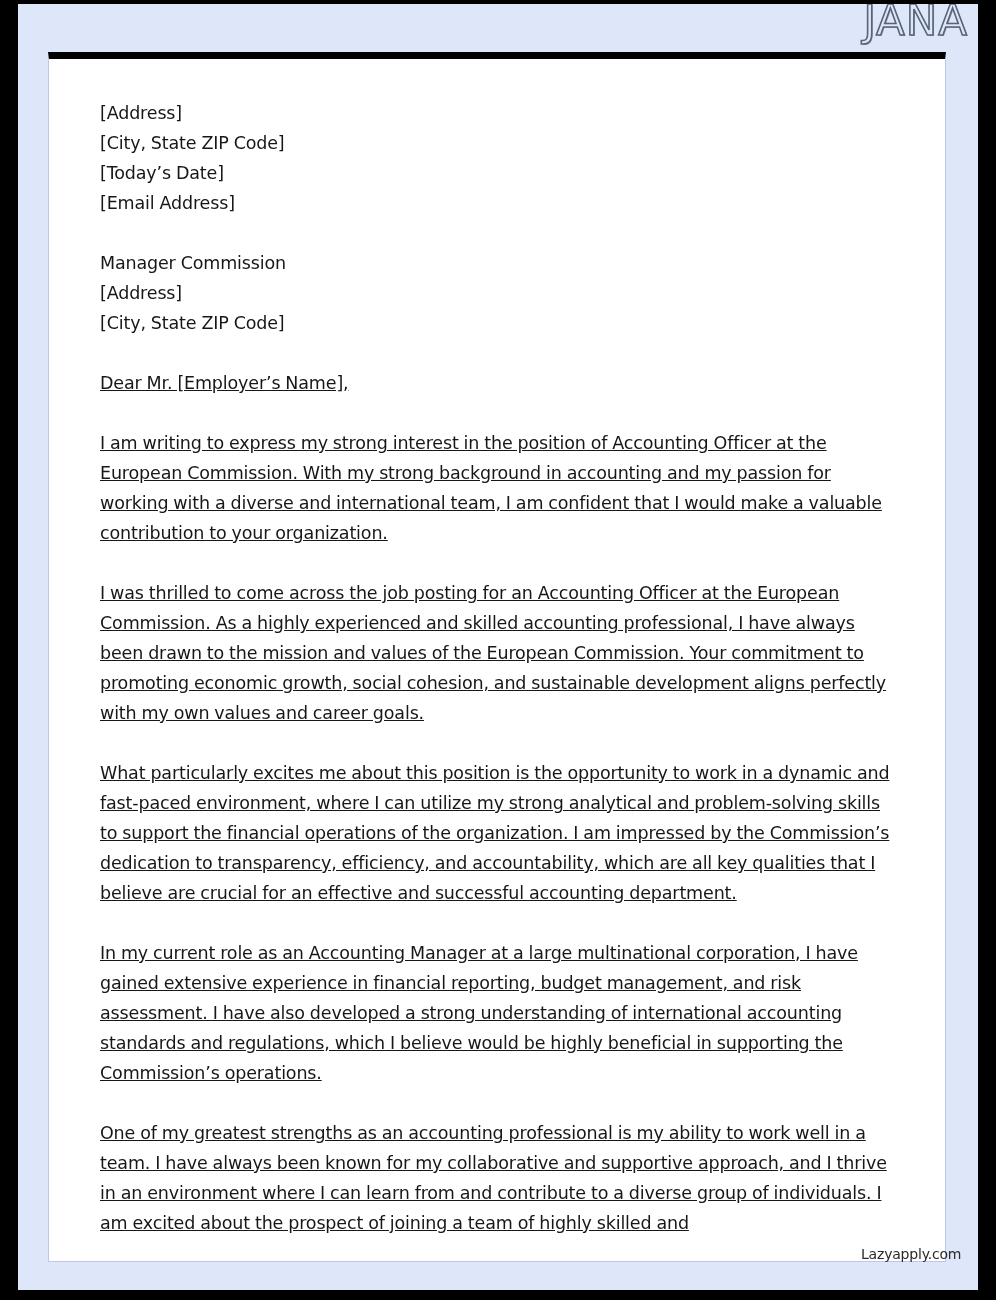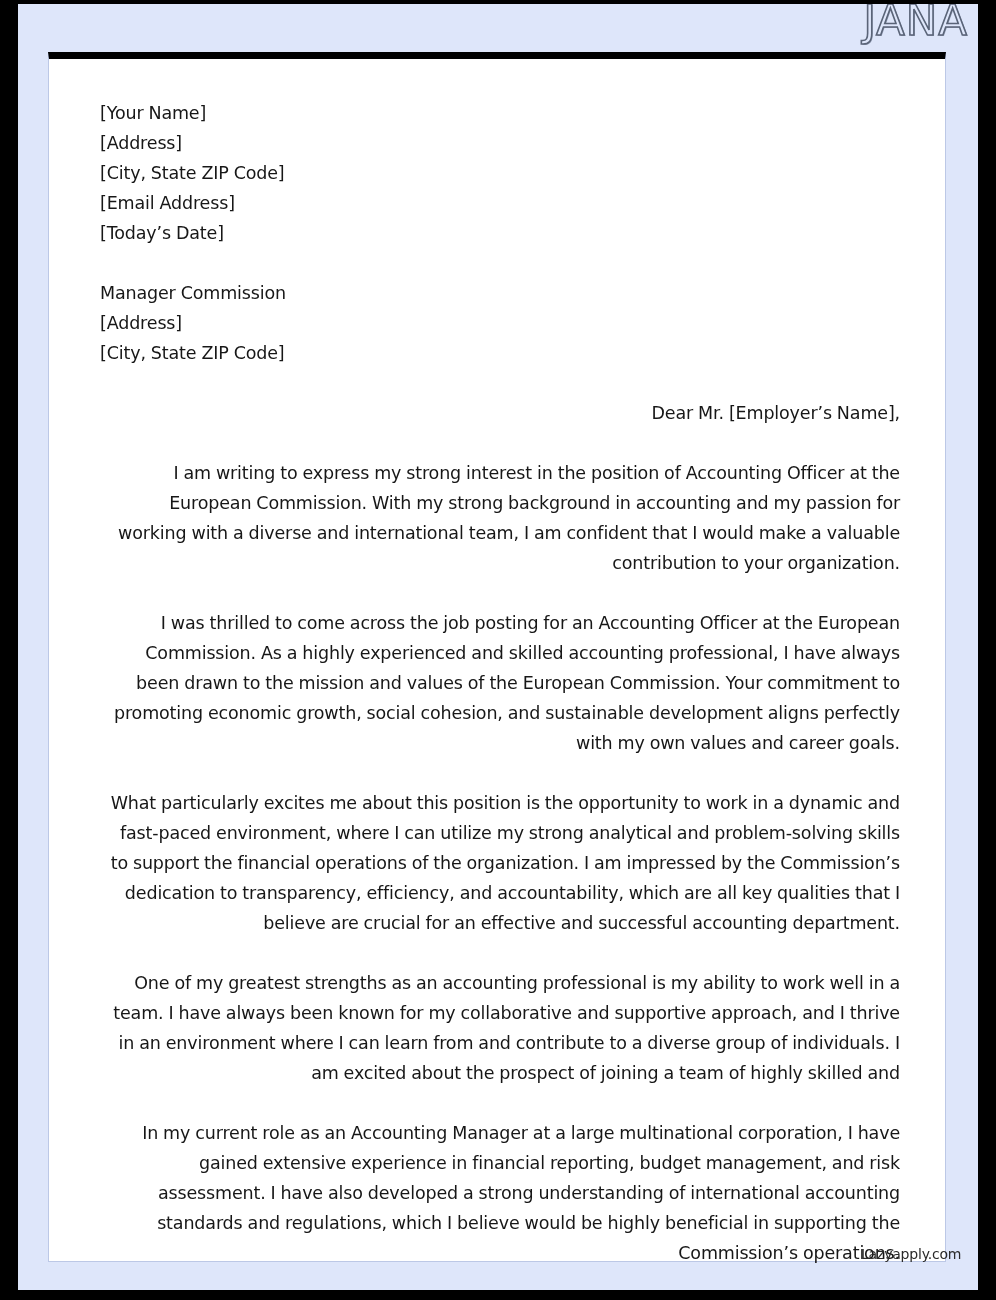--- a/index.html
+++ b/index.html
@@ -87,21 +87,22 @@
 
   .block {
     margin: 0 0 30px 0;
   }
   .line {
     display: block;
     white-space: pre;
   }
   p.para {
     margin: 0 0 30px 0;
-    text-align: right;
+    text-align: left;
+    text-decoration: underline;
   }
 
   
   #watermark {
     position: absolute;
     left: 843px;
     top: 1243px;
     font-family: "DejaVu Sans", sans-serif;
     font-size: 14px;
     line-height: 1;
@@ -118,38 +119,37 @@
 
   <div id="mat"></div>
 
   <div id="brand">JANA</div>
 
   <div id="sheet"></div>
 
   <div id="letter">
 
     <div class="block">
-      <span class="line">[Your Name]</span>
       <span class="line">[Address]</span>
       <span class="line">[City, State ZIP Code]</span>
+      <span class="line">[Today’s Date]</span>
       <span class="line">[Email Address]</span>
-      <span class="line">[Today’s Date]</span>
     </div>
 
     <div class="block">
       <span class="line">Manager Commission</span>
       <span class="line">[Address]</span>
       <span class="line">[City, State ZIP Code]</span>
     </div>
 
     <p class="para">Dear Mr. [Employer’s Name],</p>
 
     <p class="para">I am writing to express my strong interest in the position of Accounting Officer at the European Commission. With my strong background in accounting and my passion for working with a diverse and international team, I am confident that I would make a valuable contribution to your organization.</p>
     <p class="para">I was thrilled to come across the job posting for an Accounting Officer at the European Commission. As a highly experienced and skilled accounting professional, I have always been drawn to the mission and values of the European Commission. Your commitment to promoting economic growth, social cohesion, and sustainable development aligns perfectly with my own values and career goals.</p>
     <p class="para">What particularly excites me about this position is the opportunity to work in a dynamic and fast-paced environment, where I can utilize my strong analytical and problem-solving skills to support the financial operations of the organization. I am impressed by the Commission’s dedication to transparency, efficiency, and accountability, which are all key qualities that I believe are crucial for an effective and successful accounting department.</p>
+    <p class="para">In my current role as an Accounting Manager at a large multinational corporation, I have gained extensive experience in financial reporting, budget management, and risk assessment. I have also developed a strong understanding of international accounting standards and regulations, which I believe would be highly beneficial in supporting the Commission’s operations.</p>
     <p class="para">One of my greatest strengths as an accounting professional is my ability to work well in a team. I have always been known for my collaborative and supportive approach, and I thrive in an environment where I can learn from and contribute to a diverse group of individuals. I am excited about the prospect of joining a team of highly skilled and</p>
-    <p class="para">In my current role as an Accounting Manager at a large multinational corporation, I have gained extensive experience in financial reporting, budget management, and risk assessment. I have also developed a strong understanding of international accounting standards and regulations, which I believe would be highly beneficial in supporting the Commission’s operations.</p>
 
   </div>
 
   <div id="watermark">Lazyapply.com</div>
 
 </div>
 
 </body></html>

